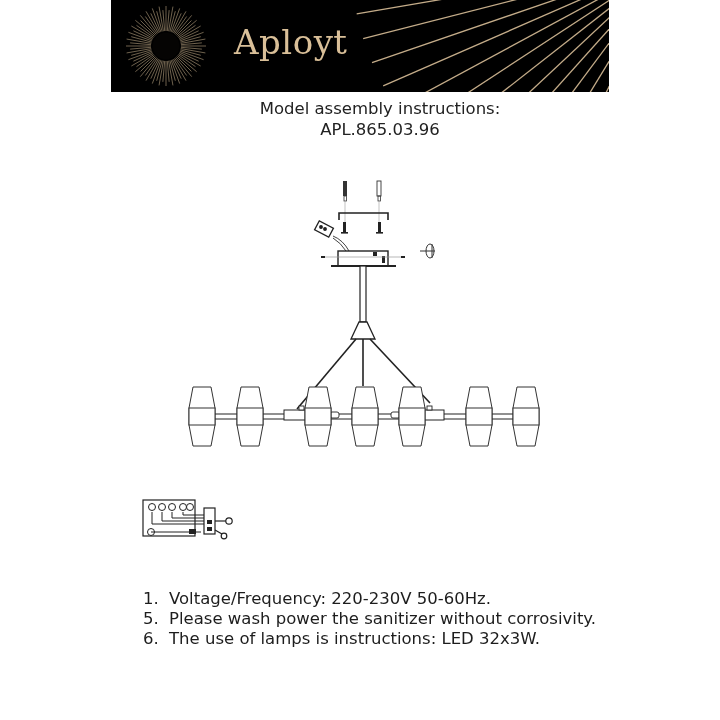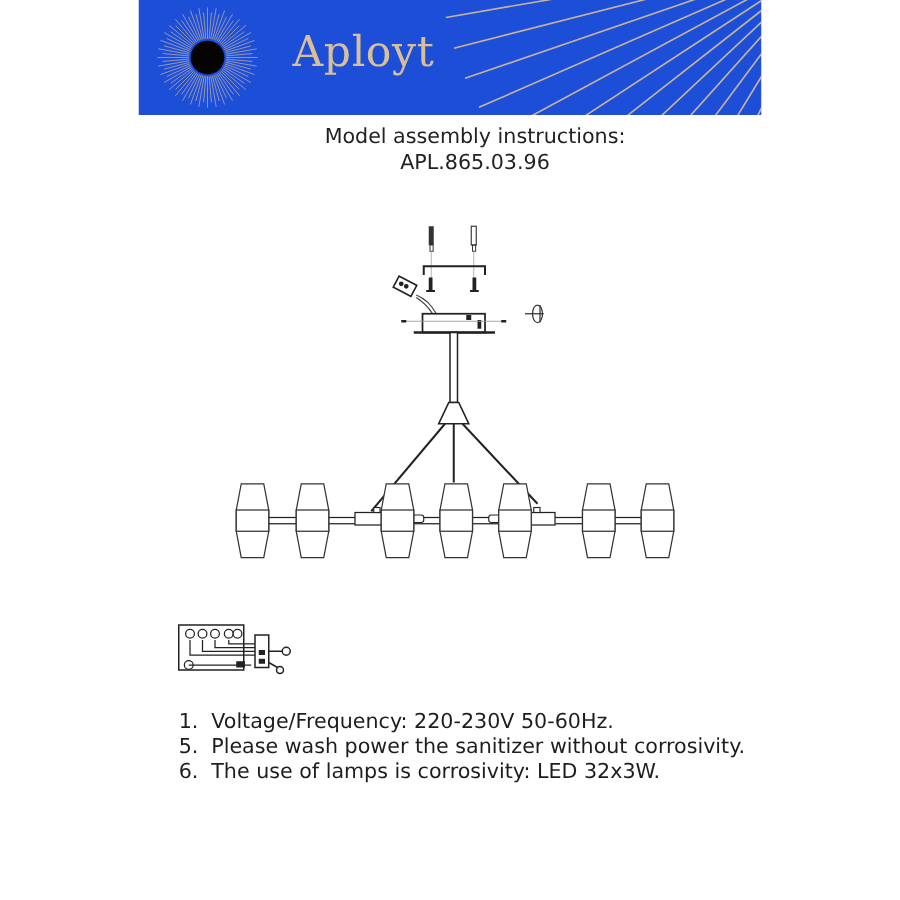--- a/index.html
+++ b/index.html
@@ -2,35 +2,35 @@
 <html><head>
   <meta charset="utf-8">
   <style>
     html, body { margin: 0; padding: 0; }
     body {
       width: 720px; height: 720px; background: #ffffff; position: relative; overflow: hidden;
       font-family: "DejaVu Sans", "Liberation Sans", sans-serif; color: #1a1a1a;
     }
     .banner {
       position: absolute; left: 111px; top: 0; width: 498px; height: 92px;
-      background: #1d4ed8; overflow: hidden;
+      background: #000000; overflow: hidden;
     }
     .banner svg { position: absolute; left: 0; top: 0; }
     .brand {
       position: absolute; left: 123px; top: 22px;
       font-family: "DejaVu Serif", "Liberation Serif", serif;
       font-size: 34px; font-weight: 300; letter-spacing: 0.5px; color: #d9bf98;
     }
     .title-block {
       position: absolute; left: 0; top: 98px; width: 720px; text-align: center;
       font-size: 16.5px; line-height: 21px; color: #222; padding-left: 20px;
     }
     .drawing { position: absolute; left: 0; top: 0; }
     .instructions {
-      position: absolute; left: 143px; top: 567px; margin: 0; padding: 0; list-style: none;
+      position: absolute; left: 143px; top: 589px; margin: 0; padding: 0; list-style: none;
       font-size: 16.5px; line-height: 20.2px; color: #1d1d1d;
     }
     .instructions li { white-space: nowrap; }
     .instructions .num { display: inline-block; width: 26px; }
   </style>
 </head>
 <body>
 
 <div class="banner">
   <svg width="498" height="92">
@@ -247,14 +247,14 @@
     <line x1="215" y1="521" x2="226" y2="521"></line>
     <circle cx="229" cy="521" r="3.2" fill="#fff"></circle>
     <line x1="215" y1="530" x2="222" y2="534"></line>
     <circle cx="224" cy="536" r="2.8" fill="#fff"></circle>
   </g>
 </svg>
 
 <ol class="instructions">
   <li><span class="num">1.</span><span>Voltage/Frequency: 220-230V 50-60Hz.</span></li>
   <li><span class="num">5.</span><span>Please wash power the sanitizer without corrosivity.</span></li>
-  <li><span class="num">6.</span><span>The use of lamps is corrosivity: LED 32x3W.</span></li>
+  <li><span class="num">6.</span><span>The use of lamps is instructions: LED 32x3W.</span></li>
 </ol>
 
 </body></html>

